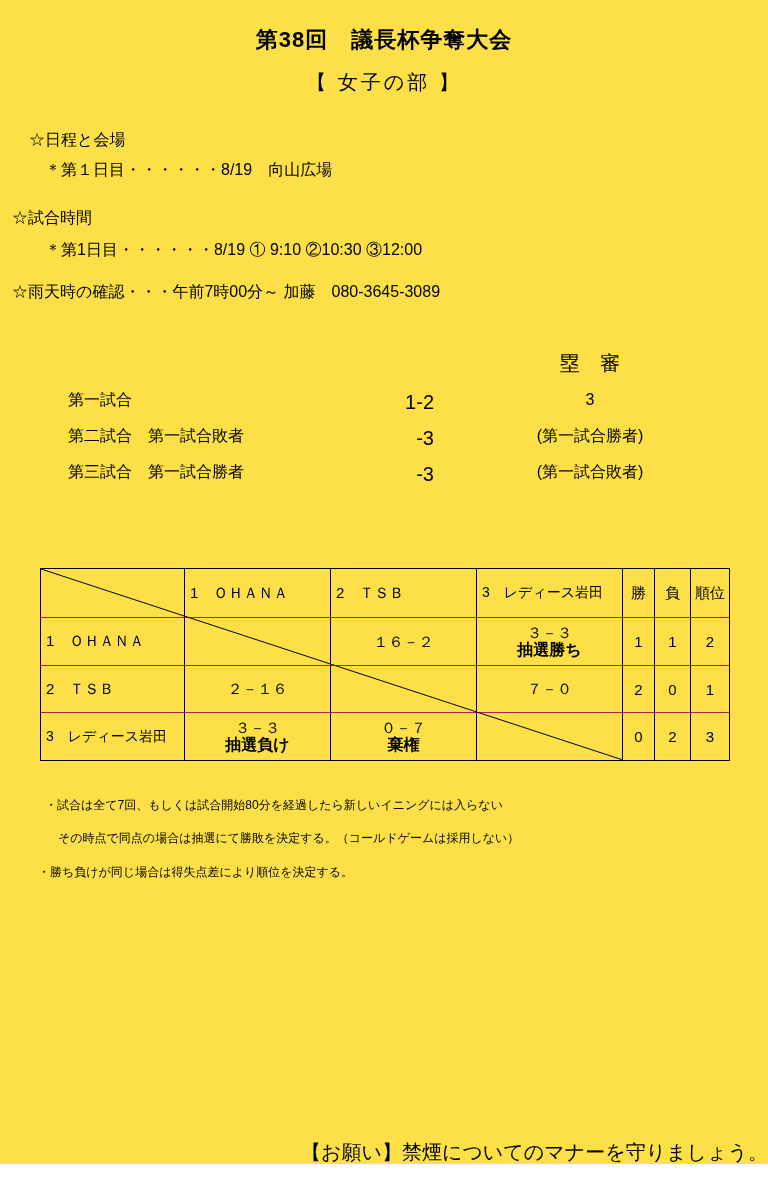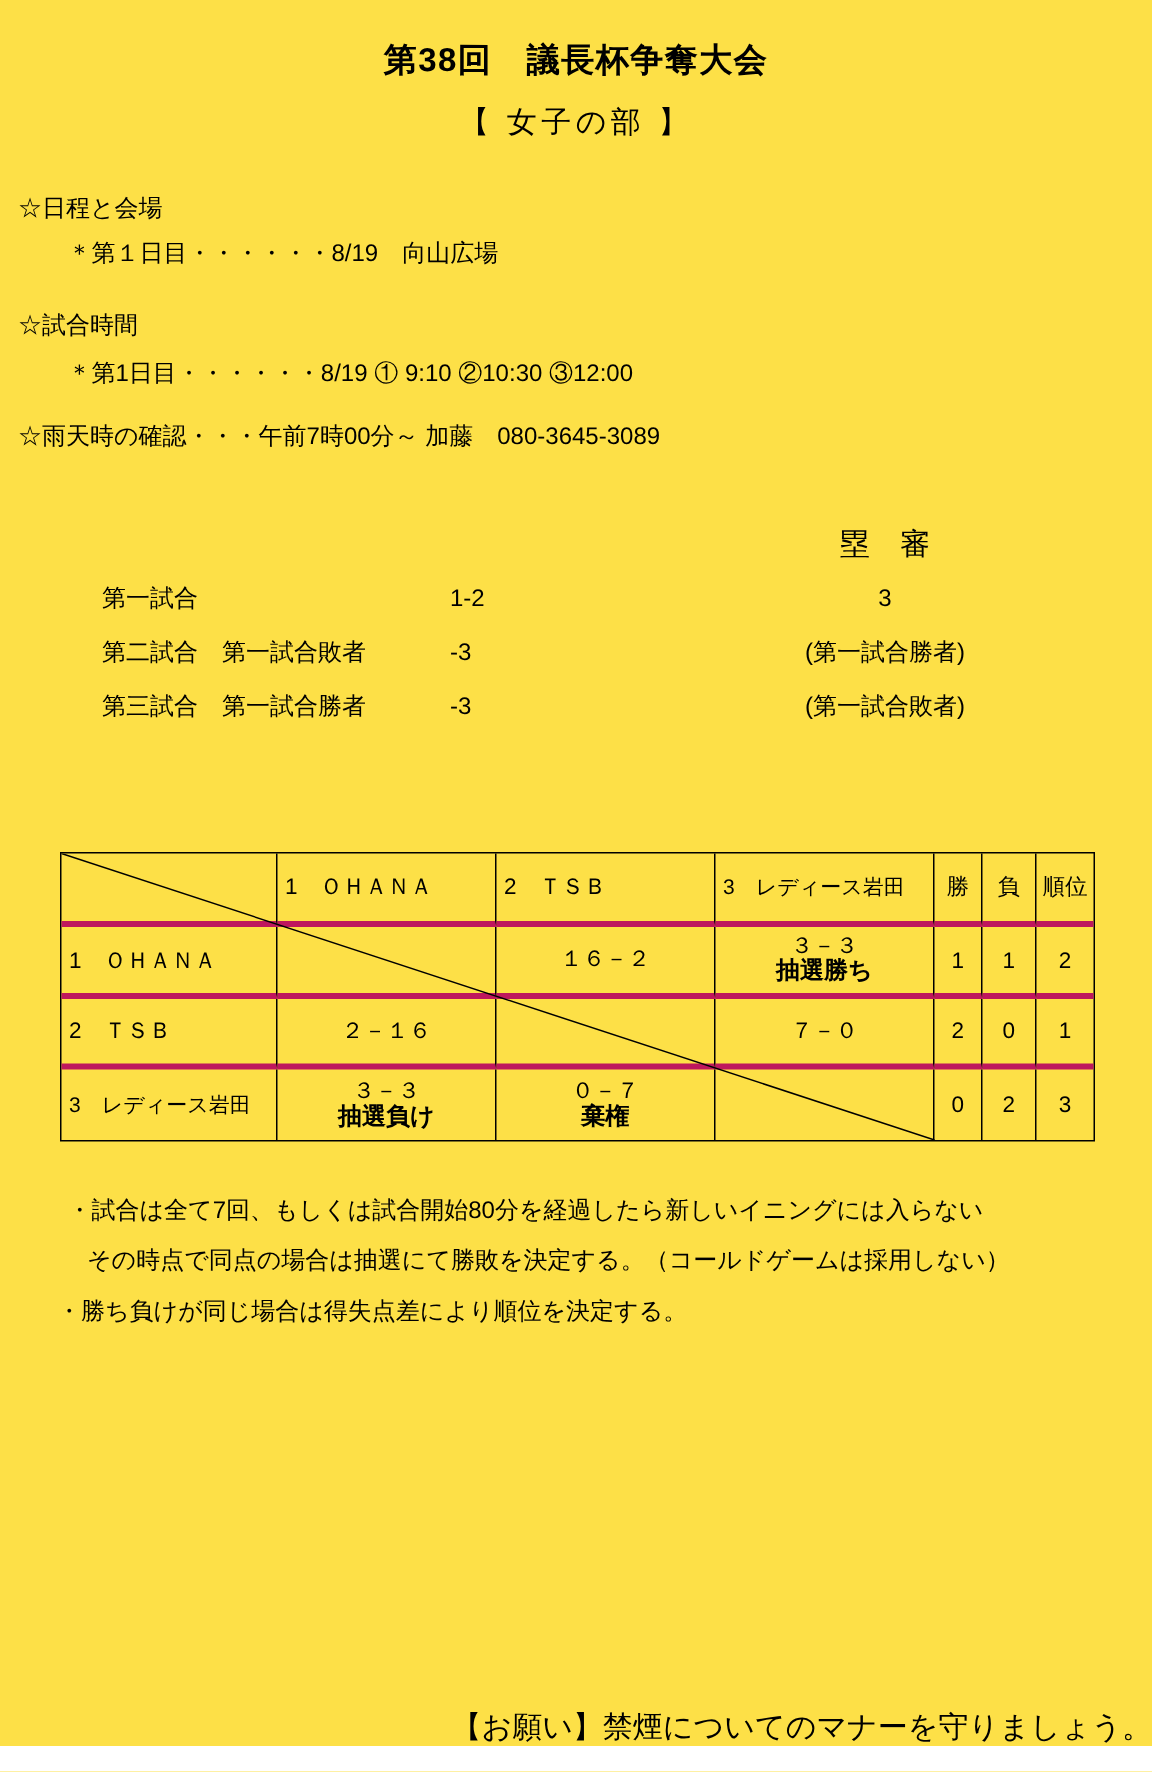--- a/index.html
+++ b/index.html
@@ -6,53 +6,53 @@
   .page{
     position:relative;width:768px;height:1164px;background:#fde047;
     font-family:Liberation Sans, sans-serif;color:#000;overflow:hidden;
   }
   .abs{position:absolute;white-space:pre;line-height:1.15;}
   .title{top:27px;left:0;width:768px;text-align:center;font-size:22px;font-weight:bold;letter-spacing:1px;}
   .subtitle{top:71px;left:0;width:768px;text-align:center;font-size:20px;letter-spacing:3px;}
   .h16{font-size:16px;}
   .sec-head{left:12px;}
   .sec-detail{left:45px;}
-  .y-schedule{top:131px;}
+  .y-schedule{top:131px;margin-left:17px;}
   .y-schedule-detail{top:161px;}
   .y-time{top:209px;}
   .y-time-detail{top:241px;}
   .y-rain{top:283px;}
   .ump-head{top:352px;left:490px;width:200px;text-align:center;font-size:20px;}
   .match-label{left:68px;font-size:16px;}
-  .match-pair{left:300px;width:134px;text-align:left;font-size:16px;}
+  .match-pair{left:300px;width:134px;text-align:right;font-size:20px;}
   .match-ump{left:490px;width:200px;text-align:center;font-size:16px;}
   .m-r0{top:391px;} .m-r1{top:427px;} .m-r2{top:463px;}
 
   .tbl{
     position:absolute;left:40px;top:568px;width:688px;height:191px;
     border:1px solid #000;display:grid;
     grid-template-columns:144px 146px 146px 146px 32px 36px 38px;
     grid-template-rows:49px 48px 47px 47px;
     font-size:15px;
   }
   .cell{
-    border-right:1px solid #000;border-bottom:4px solid #be185d;box-sizing:border-box;
+    border-right:1px solid #000;border-bottom:1px solid #be185d;box-sizing:border-box;
     display:flex;align-items:center;justify-content:center;text-align:center;
     white-space:pre;overflow:hidden;
   }
   .cell.name{justify-content:flex-start;padding-left:5px;text-align:left;}
   .cell.head3{font-size:14px;}
   .cell.lc{border-right:none;}
   .cell.lr{border-bottom:none;}
   .cell.two{flex-direction:column;line-height:1.15;}
   .subnote{font-size:16px;font-weight:bold;}
   .subnote:empty{display:none;}
   .diag-svg{position:absolute;left:0;top:0;pointer-events:none;z-index:5;}
 
-  .note-line{font-size:16px;}
+  .note-line{font-size:12px;}
   .n-l1{top:799px;left:45px;}
   .n-l2{top:832px;left:30px;margin-left:28px;}
   .n-l3{top:866px;left:38px;}
   .footer{top:1141px;left:0;width:768px;text-align:right;font-size:20px;}
 </style>
 </head>
 <body>
 
 <div class="page">
 

